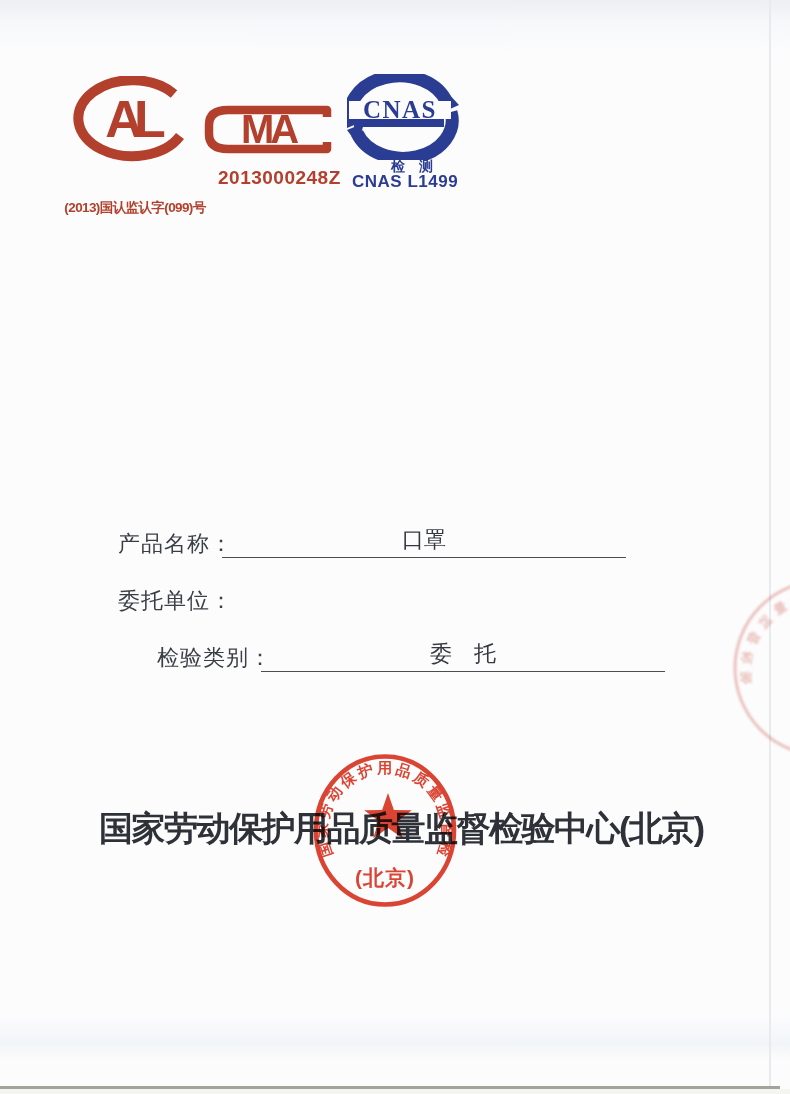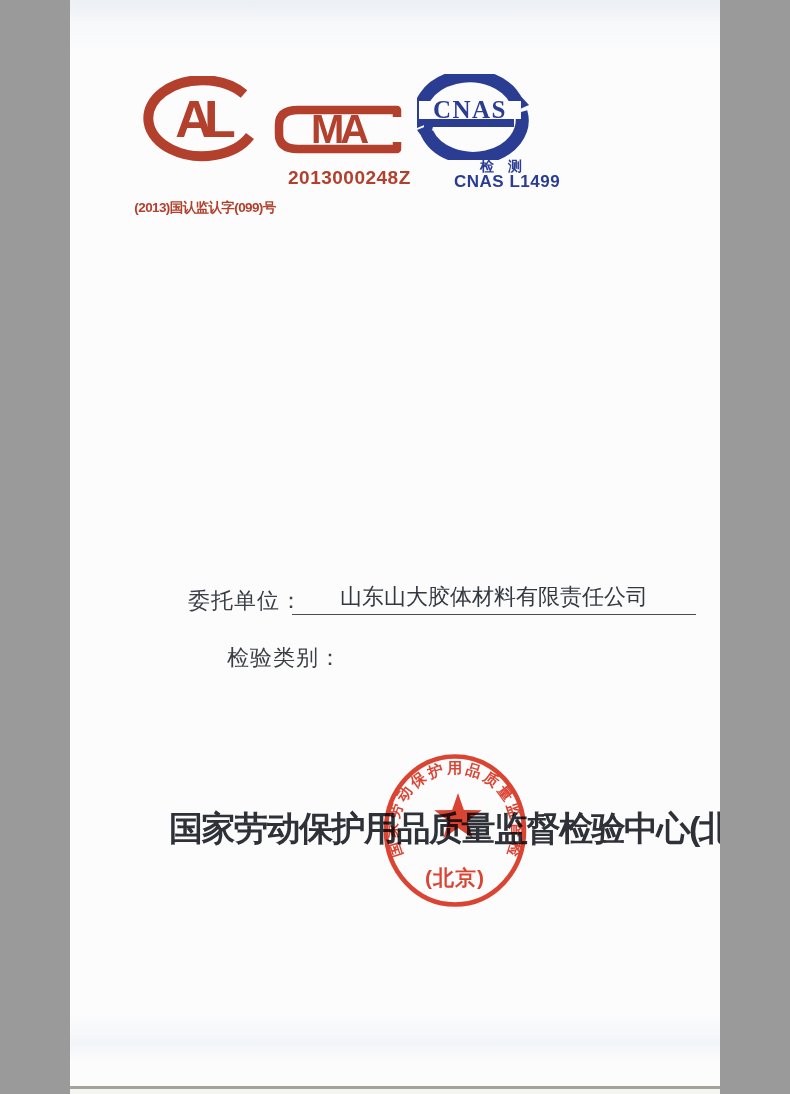--- a/index.html
+++ b/index.html
@@ -1,40 +1,40 @@
 <!DOCTYPE html>
 <html><head>
 <meta charset="utf-8">
 <style>
   html,body{margin:0;padding:0;}
   body{background:#9a9a9a;}
   #page{
-    position:relative;width:650px;height:1094px;margin:0 auto;
+    position:relative;width:790px;height:1094px;margin:0 auto;
     background:#fcfcfd;overflow:hidden;
     font-family:"Liberation Sans",sans-serif;color:#2b2f36;
   }
   
   .scan-top{position:absolute;left:0;top:0;width:790px;height:56px;
     background:linear-gradient(#ecefF3,#f6f8fa 40%,rgba(252,252,253,0));pointer-events:none;}
   .scan-bottom{position:absolute;left:0;top:1014px;width:790px;height:50px;
     background:linear-gradient(rgba(242,245,248,0),#f2f5f8 60%,#fdfdfd);pointer-events:none;}
   .paper-edge{position:absolute;left:0;top:1086px;width:780px;height:2.5px;background:#a5a29c;}
   .below-edge{position:absolute;left:0;top:1088.5px;width:790px;height:6px;background:#f4f4f1;}
   .fold-line{position:absolute;left:769px;top:0;width:1.5px;height:1094px;background:#e9eaed;}
 
   
   .logo{position:absolute;}
   #cal-logo{left:73px;top:76px;width:120px;height:88px;}
   #cma-logo{left:204px;top:98px;width:130px;height:62px;}
   #cnas-logo{left:347px;top:74px;width:112px;height:86px;}
   .cap{position:absolute;font-weight:bold;white-space:nowrap;}
   #cal-cap{left:62px;top:167px;width:146px;font-size:13.5px;letter-spacing:-.6px;color:#b2402c;text-align:center;margin-top:32px;}
   #cma-cap{left:218px;top:167px;width:116px;font-size:19px;letter-spacing:.5px;color:#b2402c;text-align:right;}
-  #cnas-cat{left:372px;top:158px;width:80px;font-size:14px;color:#2b3d92;text-align:right;}
-  #cnas-cert{left:352px;top:172px;width:106px;font-size:17px;letter-spacing:.5px;color:#2b3d92;margin-left:32px;}
+  #cnas-cat{left:372px;top:158px;width:80px;font-size:14px;color:#2b3d92;text-align:center;}
+  #cnas-cert{left:352px;top:172px;width:106px;font-size:17px;letter-spacing:.5px;color:#2b3d92;}
 
   
   #report-no{position:absolute;left:503px;top:131px;font-family:"Liberation Serif",serif;
     font-size:27px;color:#39404a;white-space:nowrap;}
 
   
   #doc-title{position:absolute;left:199px;top:272px;font-size:62px;font-weight:bold;
     letter-spacing:47px;white-space:nowrap;color:#33373d;}
 
   
@@ -86,26 +86,30 @@
     <polygon points="11,71 0,56 17,49" fill="#2b3d92"></polygon>
     <rect x="2" y="27" width="102" height="18" fill="#fcfcfd"></rect>
     <rect x="7" y="45" width="90" height="8" fill="#2b3d92"></rect>
     <text x="53" y="43.5" text-anchor="middle" font-size="25" font-weight="bold" letter-spacing="1.5" fill="#2b3d92" font-family="Liberation Serif, serif">CNAS</text>
   </svg>
   <div id="cnas-cat" class="cap">检　测</div>
   <div id="cnas-cert" class="cap">CNAS L1499</div>
 
 
 
+  <div class="field" id="field-0">
+    <span class="flabel">产品名称：</span>
+    <span class="fline"><span class="fvalue">口罩</span></span>
+  </div>
   <div class="field" id="field-1">
     <span class="flabel">委托单位：</span>
-    <span class="fline"><span class="fvalue">山东山大胶体材料有限责任公司</span></span>
   </div>
   <div class="field" id="field-2">
     <span class="flabel">检验类别：</span>
+    <span class="fline"><span class="fvalue">委　托</span></span>
   </div>
 
   <div id="issuer-name">国家劳动保护用品质量监督检验中心(北京)</div>
 
   <svg id="seal" viewBox="0 0 148 156">
     <defs>
       <path id="ringPath" d="M 22 103 A 57.5 57.5 0 1 1 126 103" fill="none"></path>
     </defs>
     <ellipse cx="74" cy="78.5" rx="69" ry="74" fill="none" stroke="#dc3b28" stroke-width="4.6"></ellipse>
     <text font-size="15" font-weight="bold" fill="#dc3b28" font-family="Liberation Sans, sans-serif">

